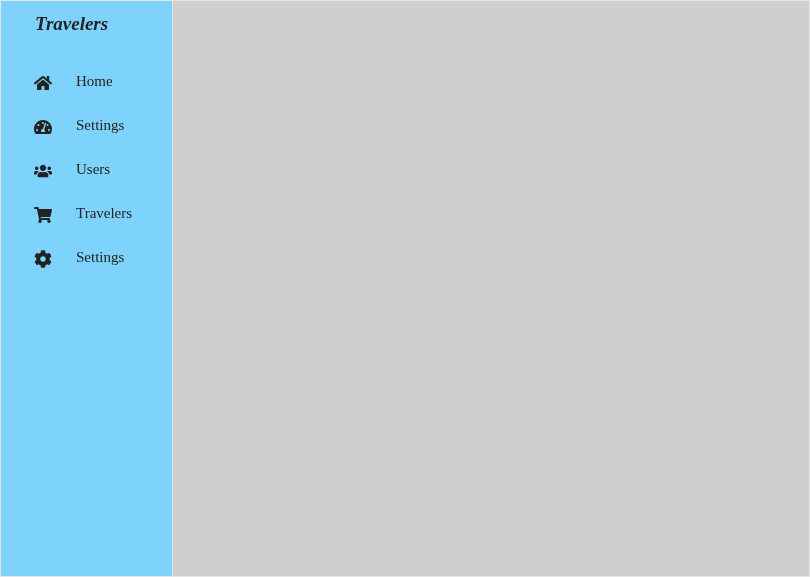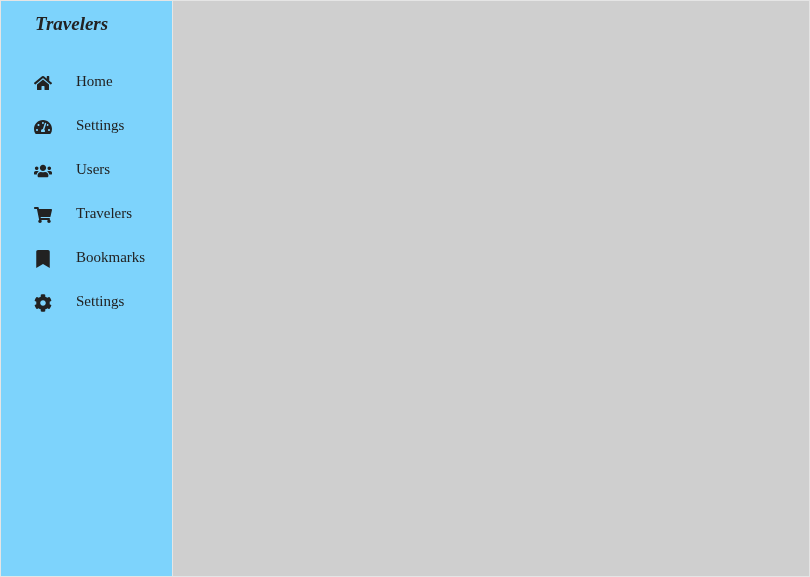--- a/index.html
+++ b/index.html
@@ -98,28 +98,20 @@
 
     <div class="nav-item">
       <span class="icon">
         <svg viewBox="0 0 576 512">
             <path d="M528.12 301.319l47.273-208C578.806 78.301 567.391 64 551.99 64H159.208l-9.166-44.81C147.758 8.021 137.93 0 126.529 0H24C10.745 0 0 10.745 0 24v16c0 13.255 10.745 24 24 24h69.883l70.248 343.435C147.325 417.1 136 435.222 136 456c0 30.928 25.072 56 56 56s56-25.072 56-56c0-15.674-6.447-29.835-16.824-40h209.647C430.447 426.165 424 440.326 424 456c0 30.928 25.072 56 56 56s56-25.072 56-56c0-22.172-12.888-41.332-31.579-50.405l5.517-24.276c3.413-15.018-8.002-29.319-23.403-29.319H218.117l-6.545-32h293.145c11.206 0 20.92-7.754 23.403-18.681z"></path>
           </svg>
       </span>
       <span>Travelers</span>
     </div>
 
-    <div class="nav-item">
-      <span class="icon">
-        <svg viewBox="0 0 384 512">
-            <path d="M0 512V48C0 21.49 21.49 0 48 0h288c26.51 0 48 21.49 48 48v464L192 400 0 512z"></path>
-          </svg>
-      </span>
-      <span>Bookmarks</span>
-    </div>
 
     <div class="nav-item">
       <span class="icon">
         <svg viewBox="0 0 512 512">
             <path d="M487.4 315.7l-42.6-24.6c4.3-23.2 4.3-47 0-70.2l42.6-24.6c4.9-2.8 7.1-8.6 5.5-14-11.1-35.6-30-67.8-54.7-94.6-3.8-4.1-10-5.1-14.8-2.3L380.8 110c-17.9-15.4-38.5-27.3-60.8-35.1V25.8c0-5.6-3.9-10.5-9.4-11.7-36.7-8.2-74.3-7.8-109.2 0-5.5 1.2-9.4 6.1-9.4 11.7V75c-22.2 7.9-42.8 19.8-60.8 35.1L88.7 85.5c-4.9-2.8-11-1.9-14.8 2.3-24.7 26.7-43.6 58.9-54.7 94.6-1.7 5.4.6 11.2 5.5 14L67.3 221c-4.3 23.2-4.3 47 0 70.2l-42.6 24.6c-4.9 2.8-7.1 8.6-5.5 14 11.1 35.6 30 67.8 54.7 94.6 3.8 4.1 10 5.1 14.8 2.3l42.6-24.6c17.9 15.4 38.5 27.3 60.8 35.1v49.2c0 5.6 3.9 10.5 9.4 11.7 36.7 8.2 74.3 7.8 109.2 0 5.5-1.2 9.4-6.1 9.4-11.7v-49.2c22.2-7.9 42.8-19.8 60.8-35.1l42.6 24.6c4.9 2.8 11 1.9 14.8-2.3 24.7-26.7 43.6-58.9 54.7-94.6 1.5-5.5-.7-11.3-5.6-14.1zM256 336c-44.1 0-80-35.9-80-80s35.9-80 80-80 80 35.9 80 80-35.9 80-80 80z"></path>
           </svg>
       </span>
       <span>Settings</span>
     </div>
 

